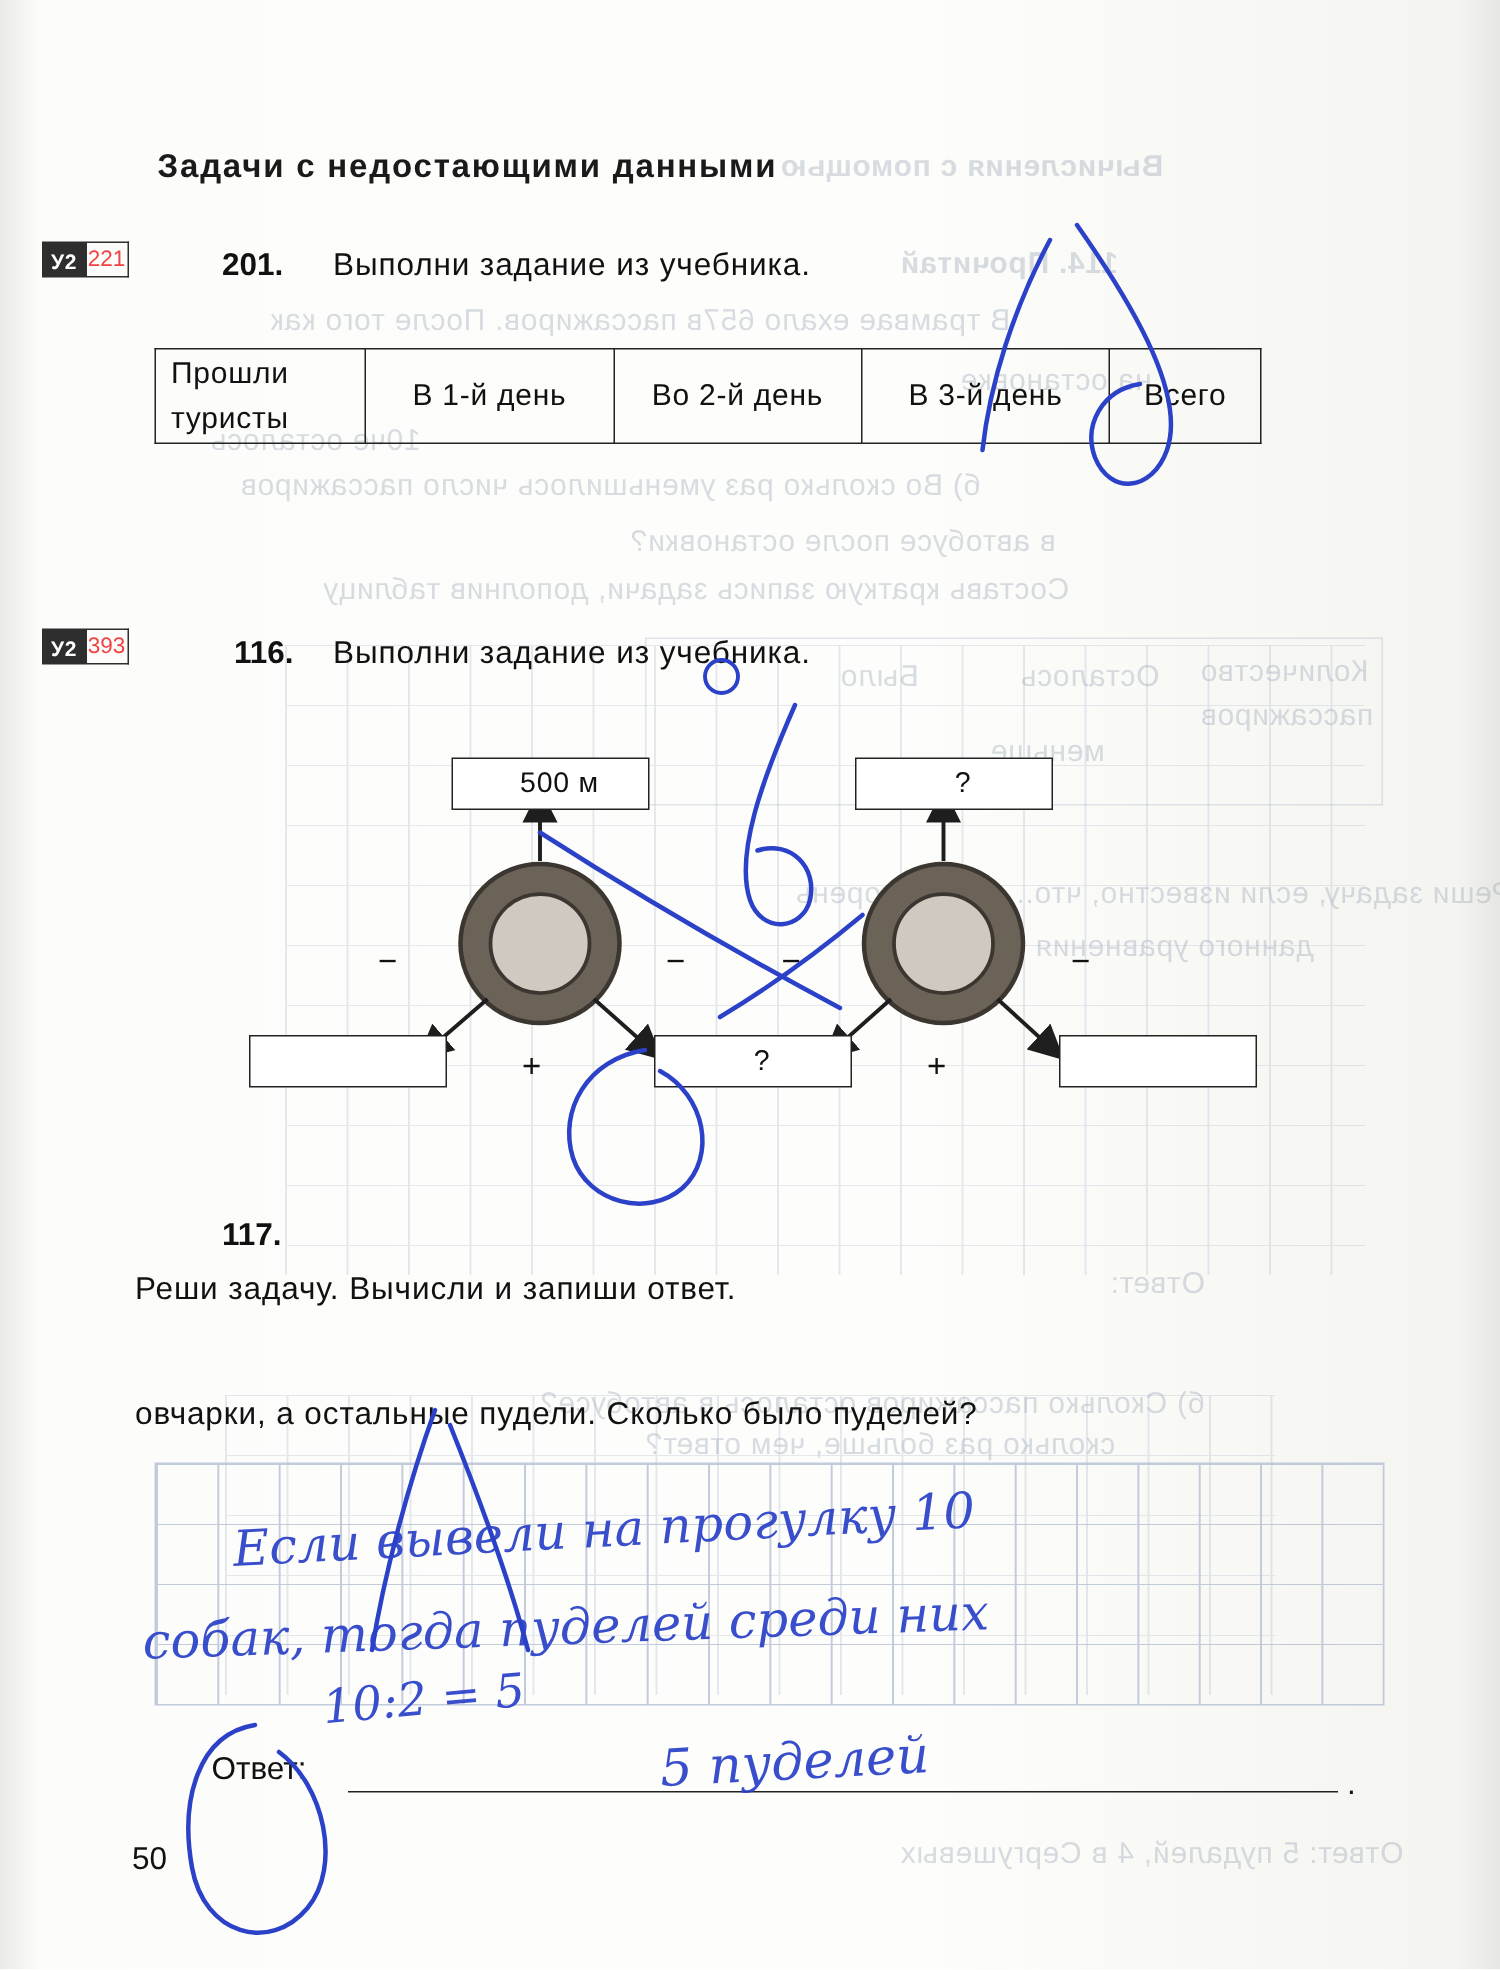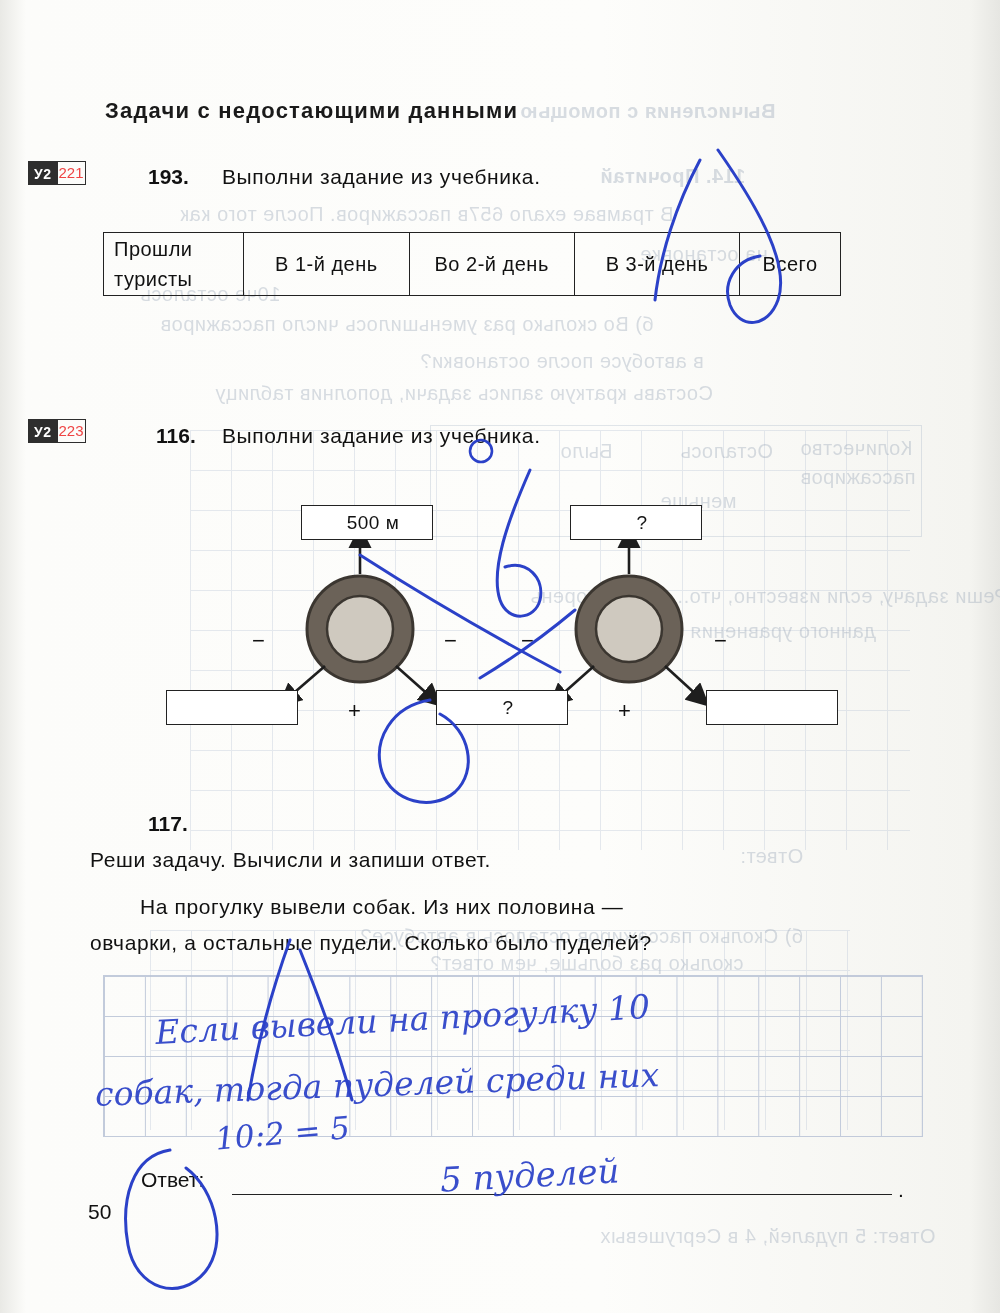--- a/index.html
+++ b/index.html
@@ -129,21 +129,21 @@
   .answer-dot {
     position: absolute;
     left: 898px;
     top: 1178px;
     font-size: 21px;
     color: #111;
   }
   .page-num {
     position: absolute;
     left: 88px;
-    top: 1200px;
+    top: 1228px;
     font-size: 21px;
     color: #111;
   }
   
   .dbox {
     position: absolute;
     border: 1.6px solid #222;
     background: #fff;
     font-size: 19px;
     color: #111;
@@ -238,41 +238,41 @@
   <div class="ghost" style="left:600px; top:1225px;">Ответ: 5 пудалей, 4 в Сергушевых</div>
 
   <div id="content">
 
     <div class="title">Задачи с недостающими данными</div>
 
     <div class="tag" style="left:28px; top:161px;">
       <span class="t1">У2</span>
       <span class="t2">221</span>
     </div>
-    <div class="task-num" style="left:148px; top:165px;">193.</div>
+    <div class="task-num" style="left:148px; top:165px;">201.</div>
     <div class="task-text" style="left:222px; top:165px;">Выполни задание из учебника.</div>
 
     <table class="tbl">
       <tbody>
           <tr>
         <td class="first" style="width:140px;">
           <div>Прошли</div>
           <div>туристы</div>
         </td>
         <td style="width:190px;">В 1-й день</td>
         <td style="width:190px;">Во 2-й день</td>
         <td style="width:190px;">В 3-й день</td>
         <td style="width:108px;">Всего</td>
       </tr>
     </tbody>
       </table>
 
     <div class="tag" style="left:28px; top:419px;">
       <span class="t1">У2</span>
-      <span class="t2">223</span>
+      <span class="t2">393</span>
     </div>
     <div class="task-num" style="left:156px; top:424px;">116.</div>
     <div class="task-text" style="left:222px; top:424px;">Выполни задание из учебника.</div>
 
     <svg class="diagram" viewBox="0 0 1000 1313">
 
       <circle cx="360" cy="629" r="53" fill="#6b6258" stroke="#3b3630" stroke-width="3"></circle>
       <circle cx="360" cy="629" r="33" fill="#cfc9bf" stroke="#3b3630" stroke-width="2.5"></circle>
 
       <circle cx="629" cy="629" r="53" fill="#6b6258" stroke="#3b3630" stroke-width="3"></circle>
@@ -305,21 +305,20 @@
 
     <div class="sign" style="left:252px; top:628px;">−</div>
     <div class="sign" style="left:444px; top:628px;">−</div>
     <div class="sign" style="left:521px; top:628px;">−</div>
     <div class="sign" style="left:714px; top:628px;">−</div>
     <div class="sign" style="left:348px; top:698px;">+</div>
     <div class="sign" style="left:618px; top:698px;">+</div>
 
     <div class="task-num" style="left:148px; top:812px;">117.</div>
     <div class="task-text" style="left:90px; top:848px;">Реши задачу. Вычисли и запиши ответ.</div>
-    <div class="task-text" style="left:140px; top:895px;">На прогулку вывели собак. Из них половина —</div>
     <div class="task-text" style="left:90px; top:931px;">овчарки, а остальные пудели. Сколько было пуделей?</div>
 
     <div class="grid"></div>
 
     <div class="answer-label">Ответ:</div>
     <div class="answer-line"></div>
     <div class="answer-dot">.</div>
 
     <div class="page-num">50</div>
 

